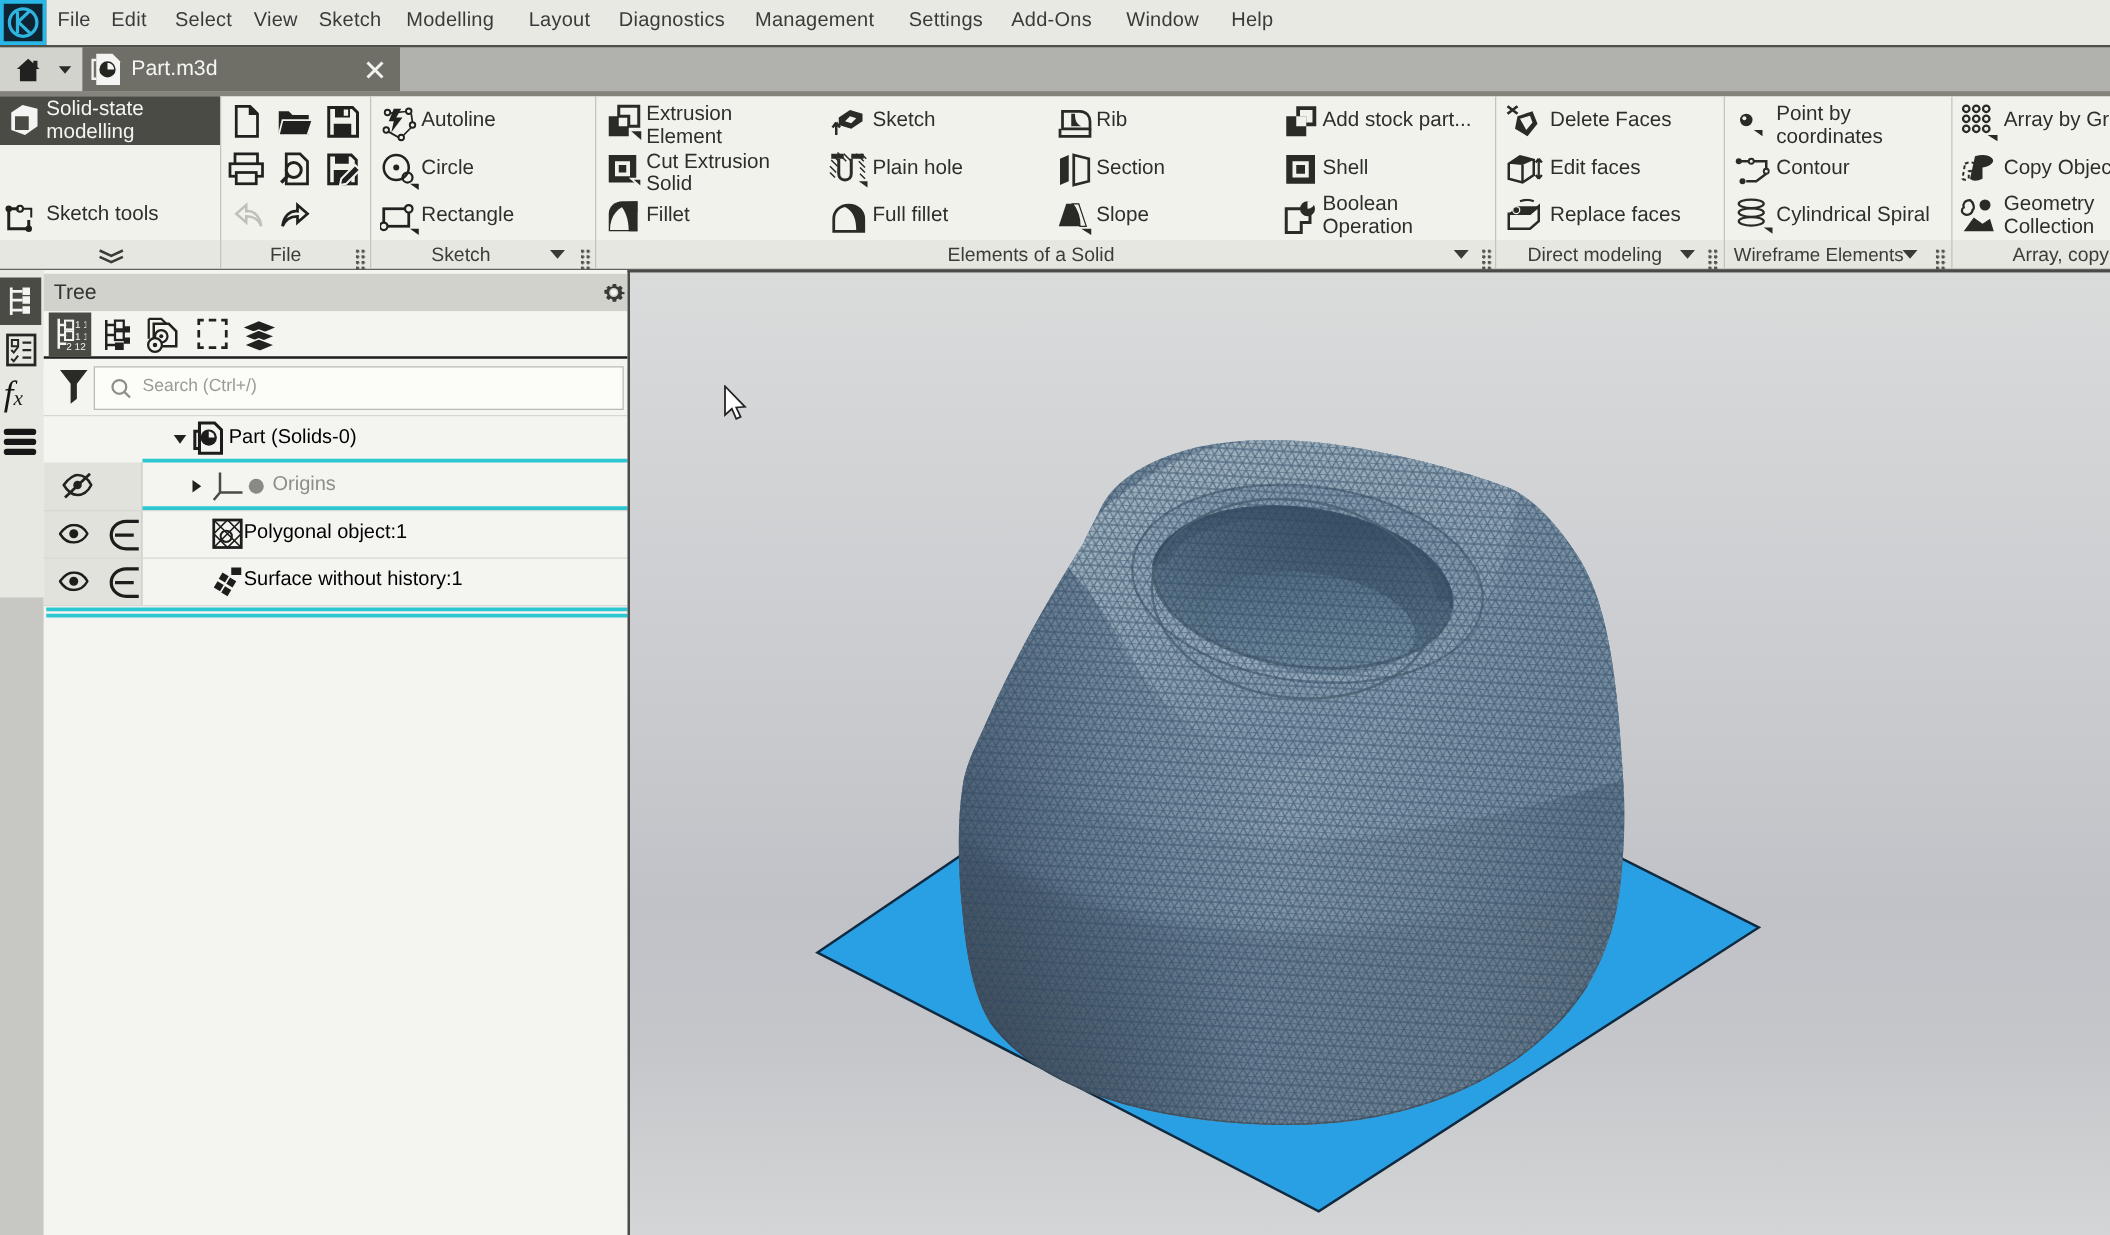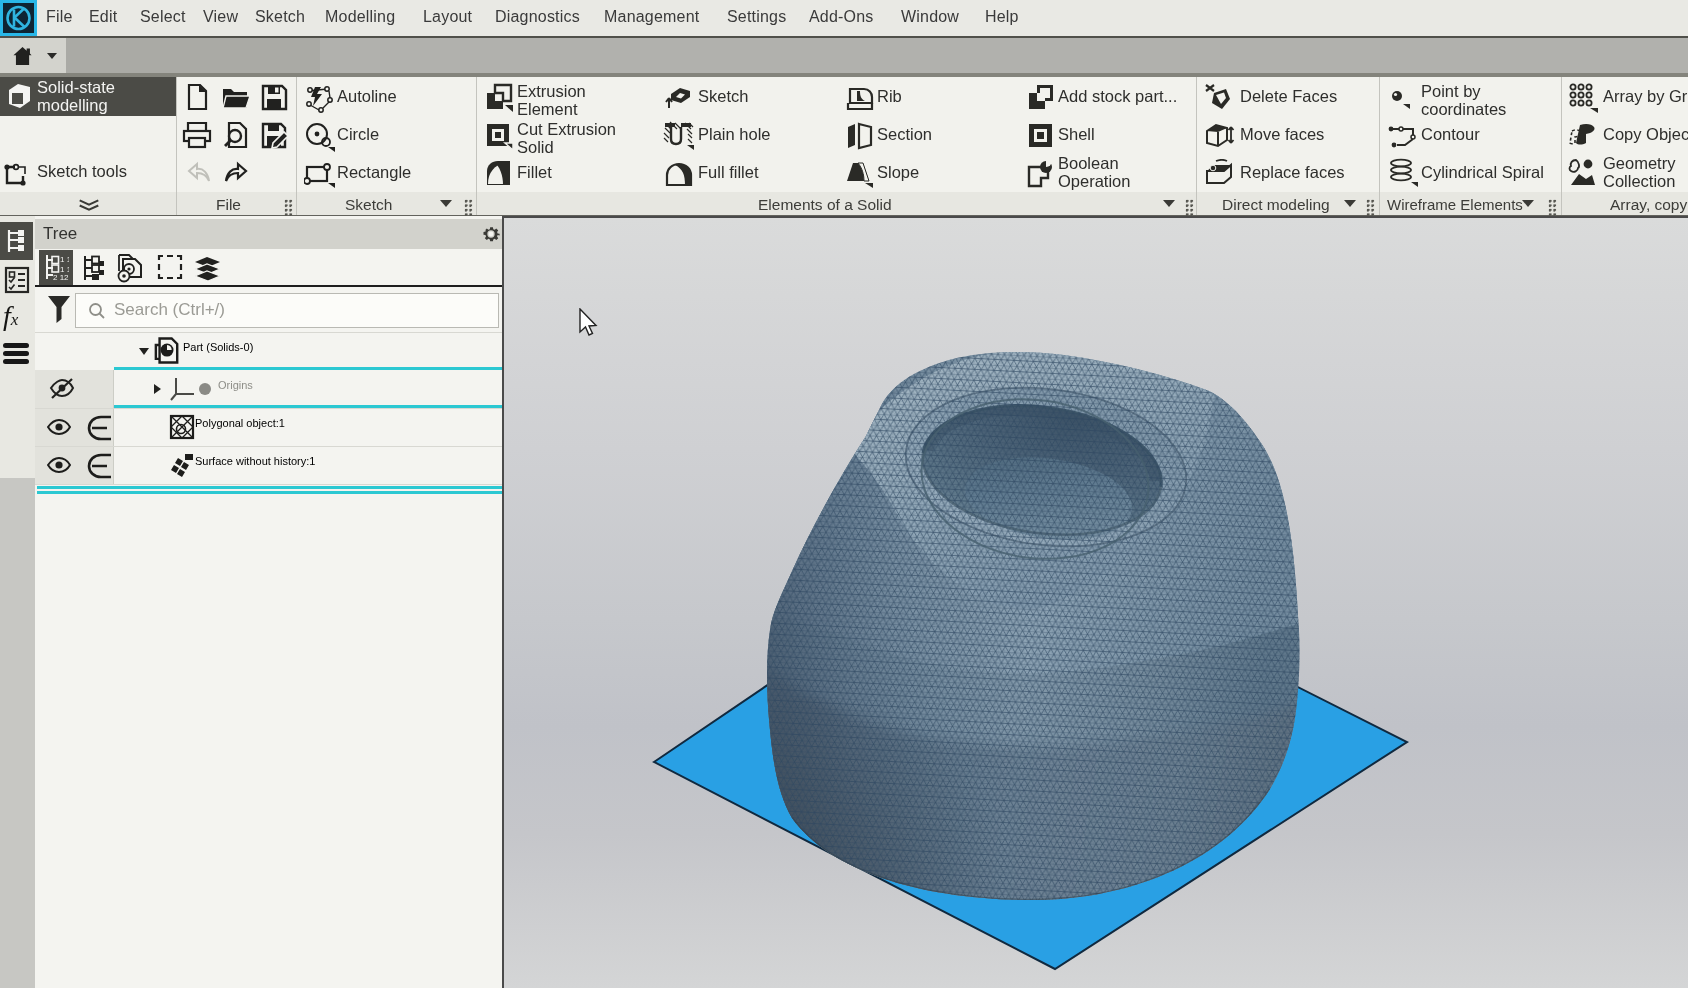--- a/index.html
+++ b/index.html
@@ -37,21 +37,21 @@
   #railbot { left:0; top:478px; width:35px; height:510px; background:#c7c7c3; }
   #panel { left:35px; top:216px; width:467px; height:948px; background:#f4f4f0; }
   #phead { position:absolute; left:0; top:3px; width:467px; height:30px; background:#d2d2cc; }
   #ptool { position:absolute; left:0; top:33px; width:467px; height:38px; background:#f4f4f0; border-bottom:2px solid #1e1e1e; }
   #psearch { position:absolute; left:0; top:73px; width:467px; height:42px; background:#f4f4f0; }
   #sbox { position:absolute; left:40px; top:4px; width:424px; height:35px; background:#fcfcf9; border:1px solid #b9b9b3; }
   .trow { position:absolute; left:0; width:467px; height:38px; }
   .gutter { position:absolute; left:0; top:0; width:79px; height:38px; background:#e2e2dc; border-right:1px solid #cccdc6; }
   .rowsep { position:absolute; left:0; width:467px; height:1px; background:#d8d8d2; }
   .cyan { position:absolute; left:79px; width:388px; height:2.5px; background:#2bc8d2; }
-  .rtext { position:absolute; top:9px; font-size:11px; color:#26262
+  .rtext { position:absolute; top:9px; font-size:16px; color:#26262
 4; }
 
   
   #viewport { left:502px; top:216px; width:1186px; height:772px;
     background:linear-gradient(180deg,#dadbdb 0%, #d6d7d8 10%, #cfd0d3 30%, #c6c8cc 52%, #c0c2c8 66%, #c5c6ca 80%, #cecfd1 92%, #d4d5d6 100%);
     border-left:2px solid #4a4a4a; border-top:2px solid #4a4a4a; }
 </style>
 </head>
 <body>
 
@@ -79,20 +79,32 @@
 
 <div class="abs" id="tabbar">
   <div id="homebtn">
     <svg width="28" height="24" viewBox="0 0 34 28" style="position:absolute;left:11px;top:6px">
       <path d="M3 13 L14 3 L19 7.5 L19 5 L23 5 L23 11 L25 13 L22 13 L22 25 L6 25 L6 13 Z" fill="#21211f"></path>
     </svg>
     <svg width="12" height="8" viewBox="0 0 12 8" style="position:absolute;left:46px;top:14px">
       <path d="M1 1 L6 7 L11 1 Z" fill="#2a2a28"></path>
     </svg>
   </div>
+  <div id="tabact">
+    <svg width="26" height="27" viewBox="0 0 26 27" style="position:absolute;left:7px;top:4px">
+      <path d="M4 1 L17 1 L23 7 L23 26 L4 26 Z" fill="#f4f4f2"></path>
+      <path d="M4 6 L1 6 L1 21 L4 21" fill="none" stroke="#f4f4f2" stroke-width="2"></path>
+      <circle cx="13" cy="13.5" r="6.5" fill="#25251f"></circle>
+      <path d="M13 8.2 A5.3 5.3 0 0 1 18.3 13.5 L13 13.5 Z" fill="#f4f4f2"></path>
+    </svg>
+    <div class="txt">Part.m3d</div>
+    <svg width="16" height="16" viewBox="0 0 16 16" style="position:absolute;left:226px;top:10px">
+      <path d="M2 2 L14 14 M14 2 L2 14" stroke="#f2f2ef" stroke-width="2.4"></path>
+    </svg>
+  </div>
   <div id="tabrest"></div>
 
   <div class="bott"></div>
 </div>
 
 <div class="abs" id="ribbon">
   <div class="labelstrip"></div>
   <div class="vsep" style="left:176px"></div>
   <div class="vsep" style="left:296px"></div>
   <div class="vsep" style="left:476px"></div>
@@ -276,21 +288,21 @@
       <path d="M12 12 L20 9.5 L22 15 L17 21 Z" fill="#f2f2ed"></path>
       <path d="M2 2 L10 8 M10 2 L2 8" stroke="#2a2a26" stroke-width="2.2"></path>
     </svg>
     <div class="itxt" style="left:1240px;top:11px">Delete Faces</div>
     <svg width="32" height="30" viewBox="0 0 32 30" style="position:absolute;left:1204px;top:44px">
       <path d="M3 10 L12 4 L23 7 L23 19 L14 25 L3 22 Z" fill="none" stroke="#2a2a26" stroke-width="2"></path>
       <path d="M12 4 L23 7 L14 11 L3 10 Z" fill="#2a2a26"></path>
       <path d="M14 11 L14 25" stroke="#2a2a26" stroke-width="2"></path>
       <path d="M27 6 L27 22 M27 6 L24.5 9 M27 6 L29.5 9 M27 22 L24.5 19 M27 22 L29.5 19" stroke="#2a2a26" stroke-width="1.8"></path>
     </svg>
-    <div class="itxt" style="left:1240px;top:49px">Move faces</div>
+    <div class="itxt" style="left:1240px;top:49px">Edit faces</div>
     <svg width="32" height="30" viewBox="0 0 32 30" style="position:absolute;left:1204px;top:82px">
       <path d="M3 12 L3 24 L20 24 L27 18 L27 6 L20 12 Z" fill="none" stroke="#2a2a26" stroke-width="2"></path>
       <path d="M3 12 L10 6 L27 6 L20 12 Z" fill="#2a2a26"></path>
       <path d="M12 2 C16 0.5 20 0.5 23 2" fill="none" stroke="#2a2a26" stroke-width="1.8"></path>
       <circle cx="9" cy="9" r="2.8" fill="#2a2a26" stroke="#f2f2ed" stroke-width="1"></circle>
     </svg>
     <div class="itxt" style="left:1240px;top:87px">Replace faces</div>
     <div class="gl" style="left:1222px">Direct modeling</div>
     <div class="ddarr" style="left:1344px;top:123px"></div>
     <div class="dots" style="left:1366px;top:122px"></div>
@@ -423,21 +435,21 @@
   </div>
   <div id="psearch">
     <svg width="24" height="30" viewBox="0 0 24 30" style="position:absolute;left:12px;top:6px">
       <path d="M1 1 L23 1 L14.5 12 L14.5 24 L9.5 28 L9.5 12 Z" fill="#2a2a27"></path>
     </svg>
     <div id="sbox">
       <svg width="18" height="18" viewBox="0 0 18 18" style="position:absolute;left:12px;top:8px">
         <circle cx="7.5" cy="7.5" r="5.5" fill="none" stroke="#8f8f89" stroke-width="1.8"></circle>
         <path d="M11.5 11.5 L16 16" stroke="#8f8f89" stroke-width="1.8"></path>
       </svg>
-      <div style="position:absolute;left:38px;top:6px;font-size:17px;color:#9b9b95">Search (Ctrl+/)</div>
+      <div style="position:absolute;left:38px;top:6px;font-size:14px;color:#9b9b95">Search (Ctrl+/)</div>
     </div>
   </div>
   <div id="treerows">
 
     <div class="trow" style="top:116px">
       <svg width="12" height="10" viewBox="0 0 12 10" style="position:absolute;left:103px;top:14px">
         <path d="M1 2 L11 2 L6 9 Z" fill="#21211f"></path>
       </svg>
       <svg width="26" height="29" viewBox="0 0 28 30" style="position:absolute;left:119px;top:4px">
         <path d="M6 2 L19 2 L25 8 L25 28 L6 28 Z M6 2 L6 9 L2 9 L2 24 L6 24" fill="none" stroke="#1c1c1a" stroke-width="2.6"></path>

